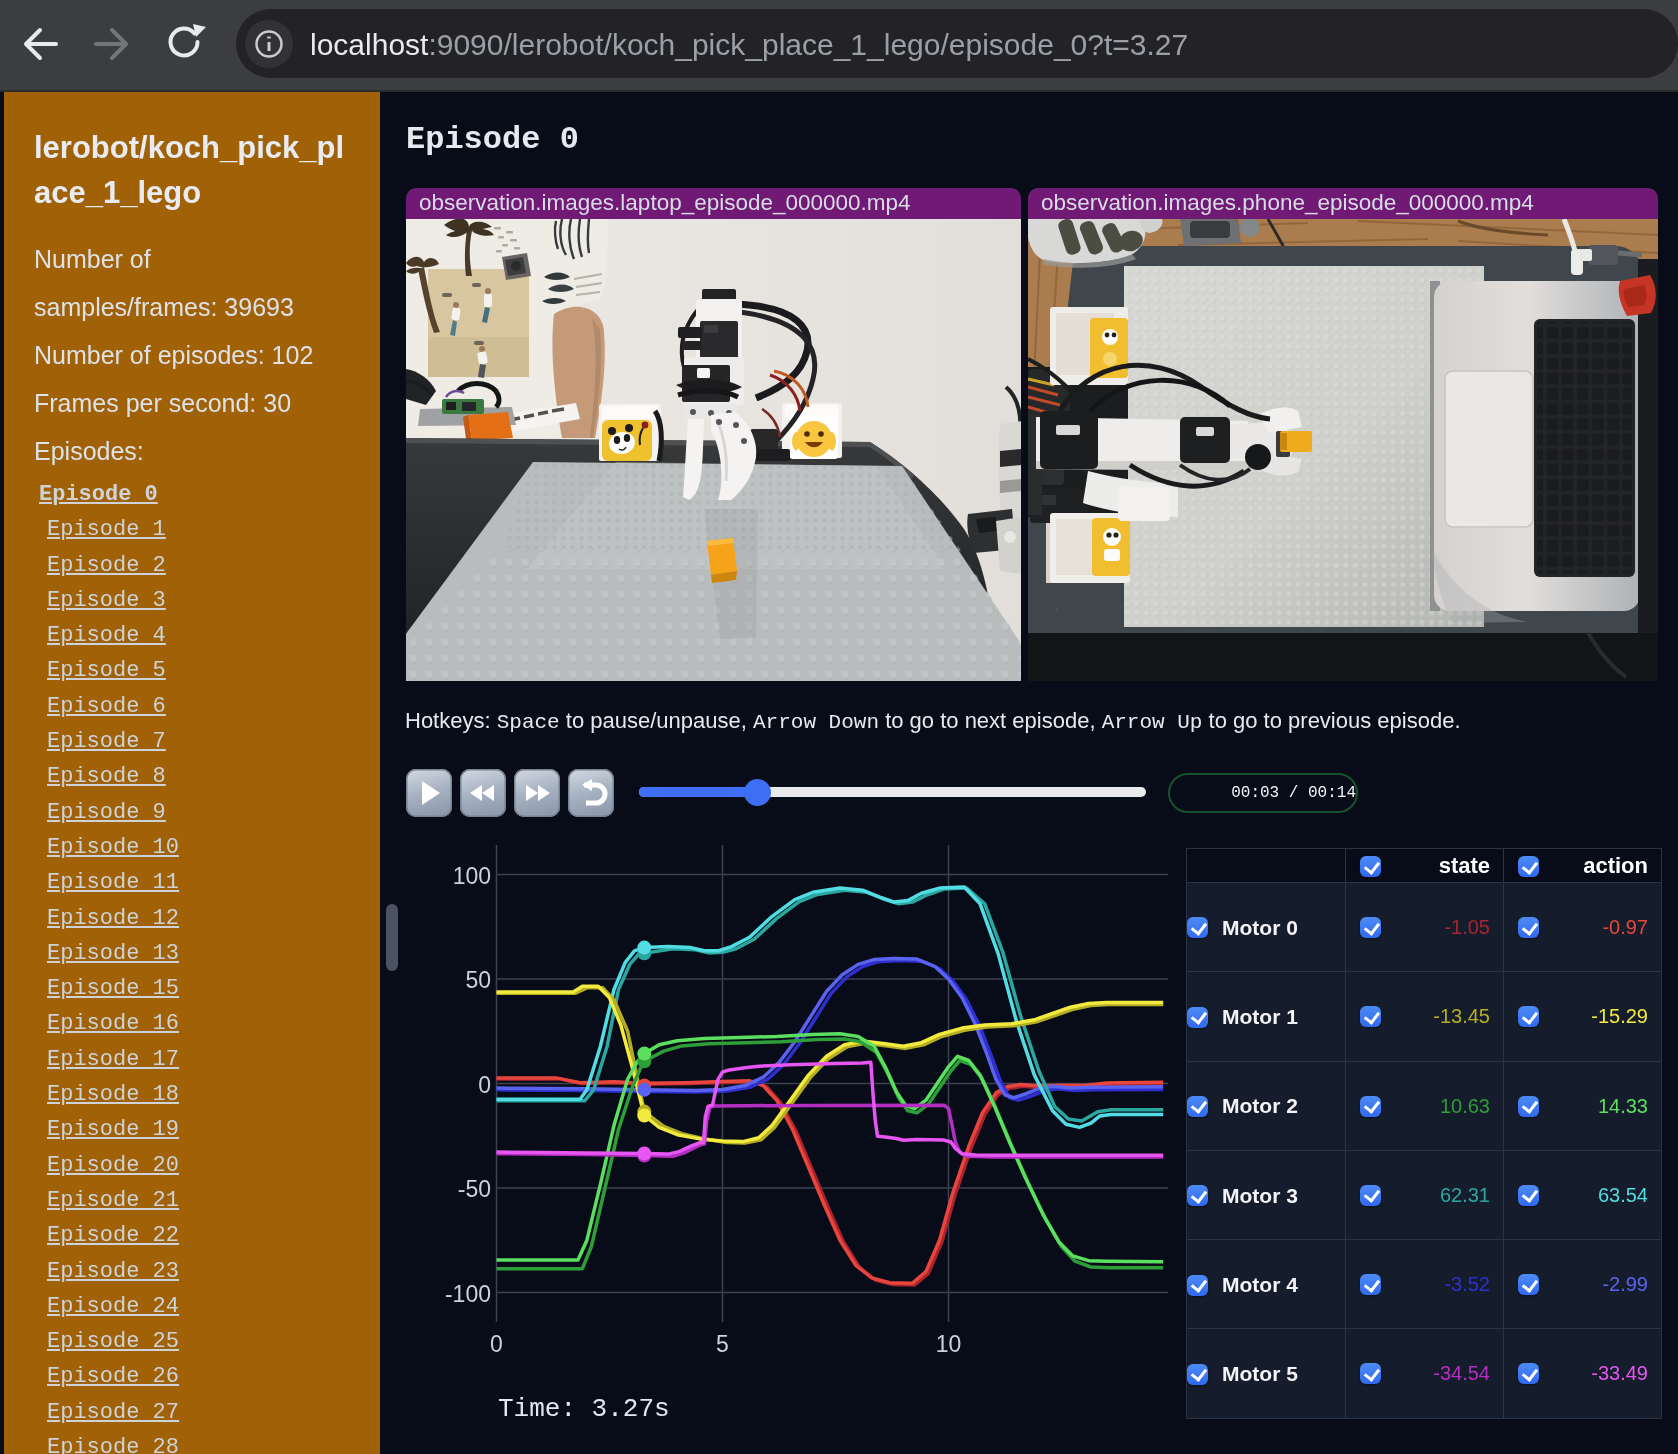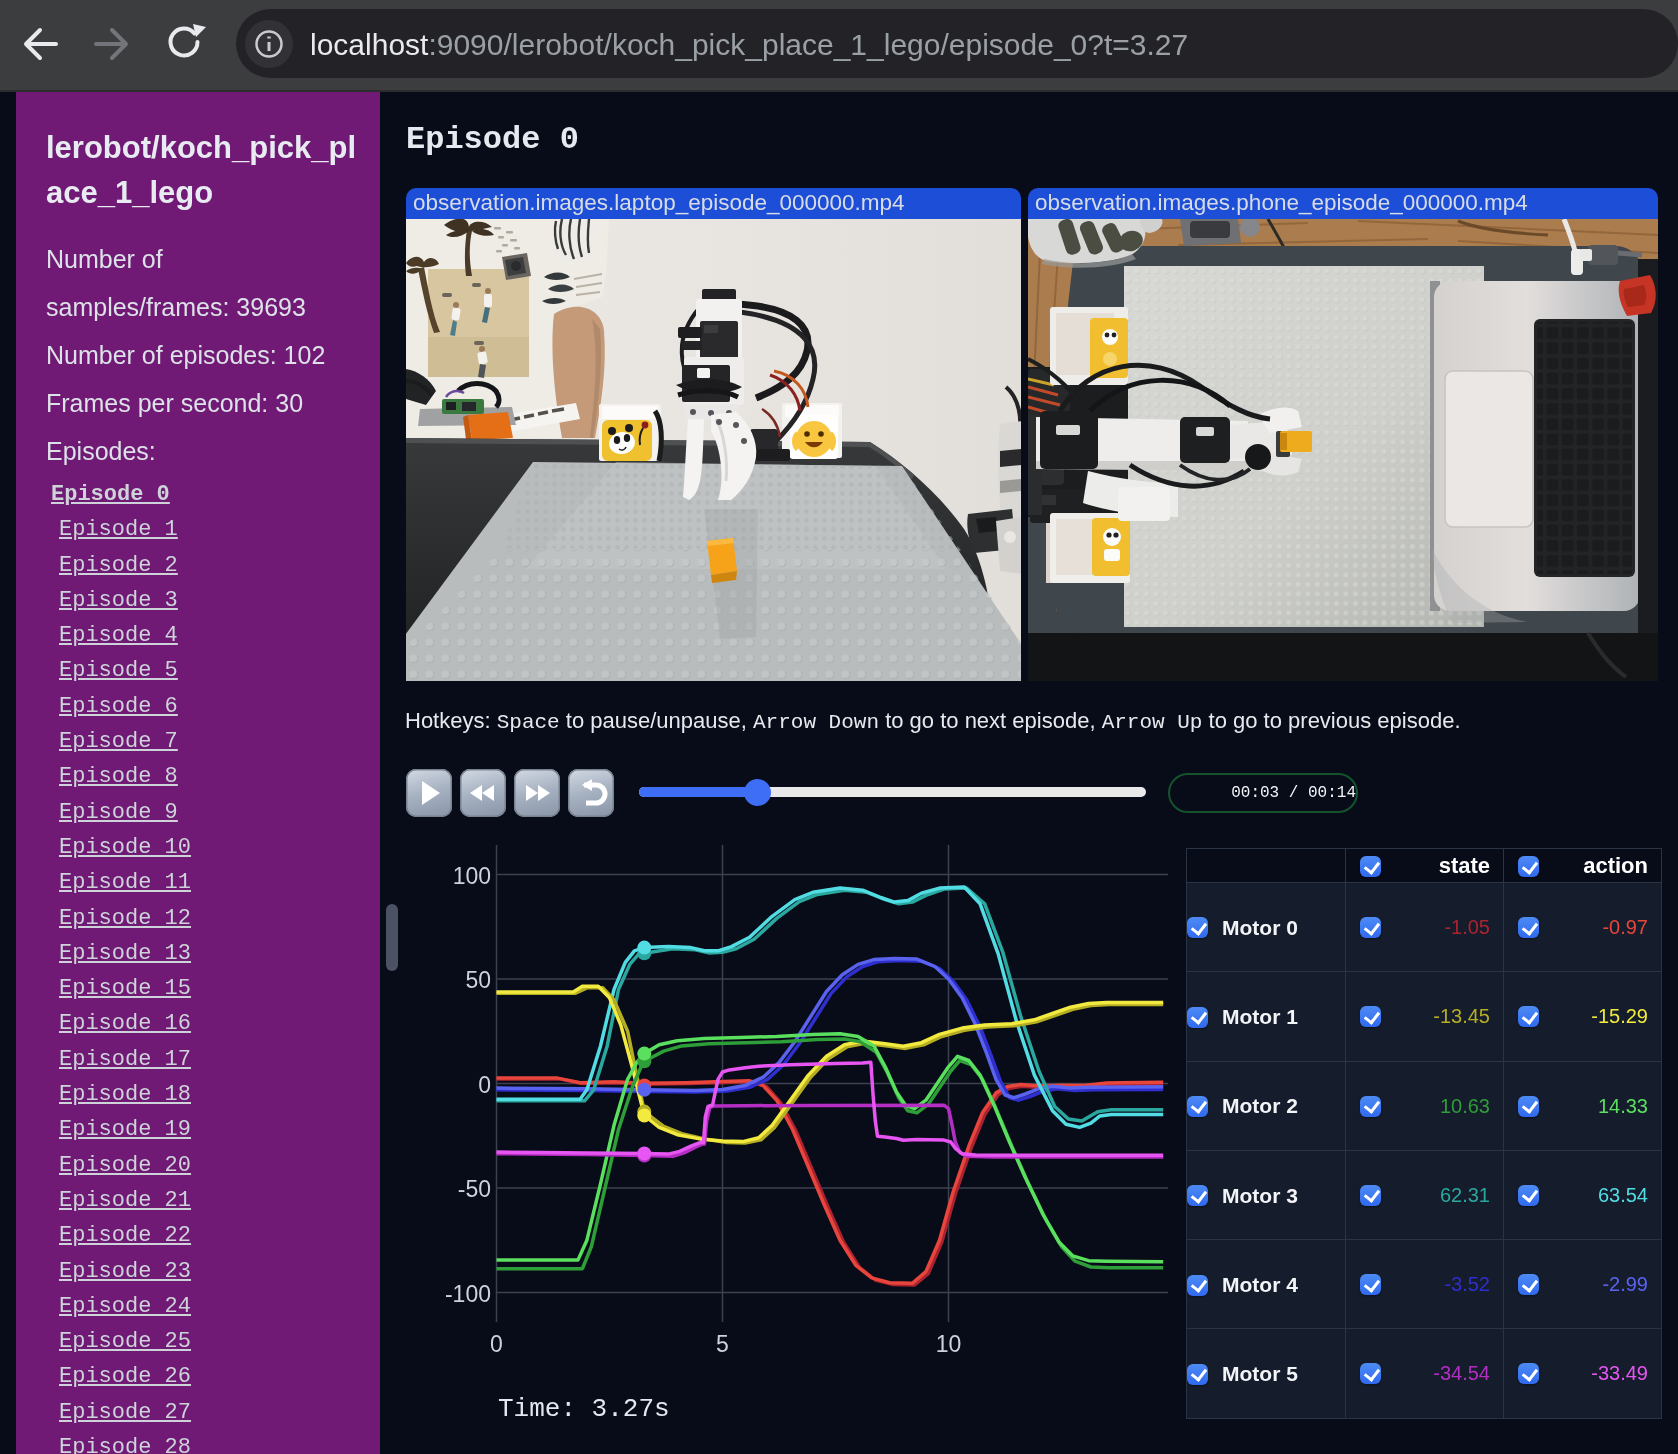--- a/index.html
+++ b/index.html
@@ -1,32 +1,32 @@
 <!DOCTYPE html>
 <html><head><meta charset="utf-8">
 <style>
 *{margin:0;padding:0;box-sizing:border-box}
 html,body{width:1678px;height:1454px;overflow:hidden;background:#080c18;font-family:"Liberation Sans",sans-serif}
 
 .chrome{position:absolute;left:0;top:0;width:1678px;height:92px;background:#3c3d3f;box-shadow:inset 0 -2px 0 #2b2c2e}
 .url{position:absolute;left:310px;top:28px;font-size:30px;color:#9aa0a6;white-space:nowrap}
 .url b{color:#e8eaed;font-weight:400}
 
-.sidebar{position:absolute;left:16px;top:92px;width:380px;height:1362px;background:#701a75;color:#dde1e8;overflow:hidden}
+.sidebar{position:absolute;left:4px;top:92px;width:380px;height:1362px;background:#a16207;color:#dde1e8;overflow:hidden}
 .sbtitle{margin:33px 20px 0 30px;font-size:31px;font-weight:700;color:#e8ecf2;line-height:45px}
 .sbinfo{margin:20px 18px 0 30px;font-size:25px;line-height:48px;color:#dde1e8}
 ul.eps{list-style:none;margin:2px 0 0 43px;font-family:"Liberation Mono",monospace;font-size:22px;line-height:35.3px}
 ul.eps a{color:#ced3da;text-decoration:underline}
 ul.eps li.cur{margin-left:-8px}
 ul.eps li.cur a{font-weight:700}
 .sthumb{position:absolute;left:386px;top:904px;width:12px;height:67px;border-radius:6px;background:#4a5264;z-index:9}
 
 .main{position:absolute;left:380px;top:92px;width:1298px;height:1362px;background:#080c18;color:#e5e9f0}
 h1{position:absolute;left:406px;top:121px;font-family:"Liberation Mono",monospace;font-weight:700;font-size:32px;color:#e5e9f0}
-.vhead{position:absolute;height:31px;background:#1d4ed8;border-radius:10px 10px 0 0;color:#d7dce4;font-size:22.5px;line-height:30px;padding-left:7px;white-space:nowrap;overflow:hidden}
+.vhead{position:absolute;height:31px;background:#701a75;border-radius:10px 10px 0 0;color:#d7dce4;font-size:22.5px;line-height:30px;padding-left:13px;white-space:nowrap;overflow:hidden}
 .vh1{left:406px;top:188px;width:615px}
 .vh2{left:1028px;top:188px;width:630px}
 .vbox{position:absolute;top:219px;overflow:hidden}
 .vb1{left:406px;width:615px;height:462px}
 .vb2{left:1028px;width:630px;height:462px}
 .hotkeys{position:absolute;left:405px;top:708px;font-size:22px;color:#e7e9ee;white-space:nowrap}
 .hotkeys tt{font-family:"Liberation Mono",monospace;font-size:21px}
 
 .btn{position:absolute;top:769px;width:46px;height:48px;border-radius:10px;background:linear-gradient(165deg,#d3dae4 0%,#a5b0c0 50%,#8995a8 100%);box-shadow:inset 0 0 0 1.5px #78828f}
 .btn svg{position:absolute;left:0;top:0}

